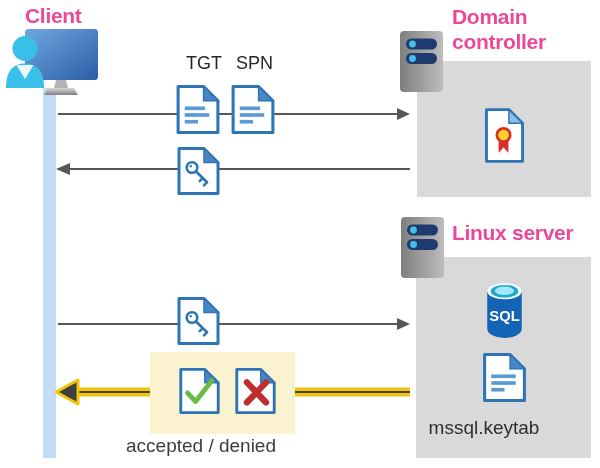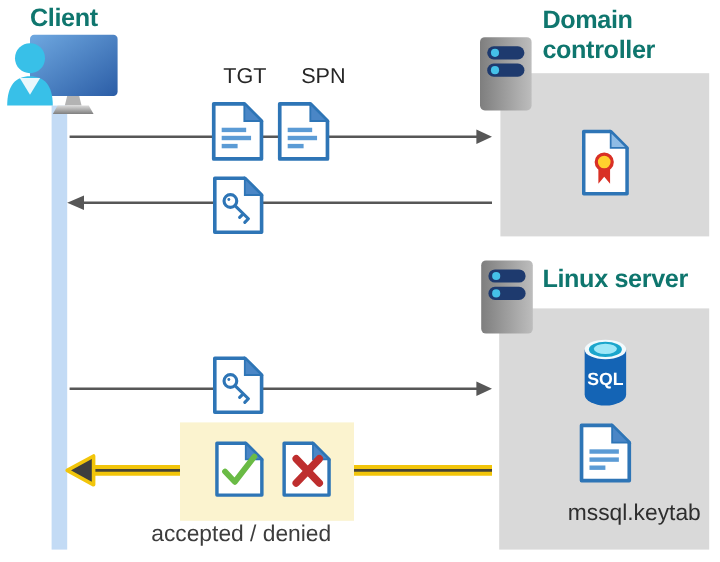--- a/index.html
+++ b/index.html
@@ -26,28 +26,28 @@
   .ic-spn      { left:230px; top:84px; }
   .ic-key1     { left:176px; top:146px; }
   .ic-key2     { left:176px; top:296px; }
   .ic-check    { left:178px; top:367px; }
   .ic-xdoc     { left:234px; top:367px; }
   .ic-cert     { left:484px; top:107px; }
   .ic-sql      { left:484px; top:280px; }
   .ic-keytab   { left:482px; top:352px; }
 
   .lbl { position:absolute; z-index:5; color:#1a1a1a; white-space:pre-line; }
-  .lbl-h { font-weight:bold; font-size:21px; line-height:1.18; letter-spacing:-0.3px; color:#0f766e; }
+  .lbl-h { font-weight:bold; font-size:21px; line-height:1.18; letter-spacing:-0.3px; color:#ec4899; }
   .lbl-client { left:25px; top:4px; }
   .lbl-dc     { left:452px; top:5px; width:150px; }
   .lbl-linux  { left:452px; top:221px; width:150px; }
   .lbl-s { font-size:18px; color:#262626; text-align:right; }
   .lbl-tgt { left:162px; top:53px; width:60px; }
-  .lbl-spn { left:228px; top:53px; width:60px; }
-  .lbl-keytab { left:416px; top:417px; width:168px; font-size:19px; color:#2e2e2e; text-align:right; }
+  .lbl-spn { left:213px; top:53px; width:60px; }
+  .lbl-keytab { left:400px; top:417px; width:168px; font-size:19px; color:#2e2e2e; text-align:center; }
   .lbl-result { left:126px; top:435px; width:202px; font-size:19px; color:#3d3d3d; text-align:left; }
 </style>
 </head>
 <body>
 
 <div class="canvas">
 
   <div class="lifeline"></div>
   <div class="panel panel-dc"></div>
   <div class="panel panel-linux"></div>

